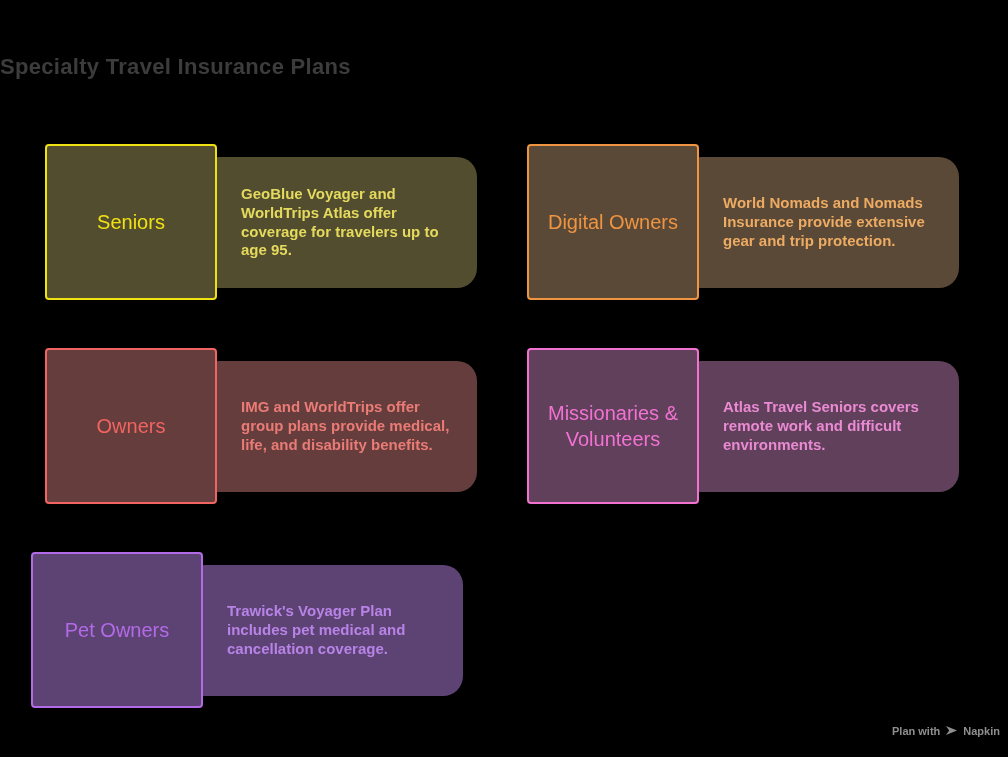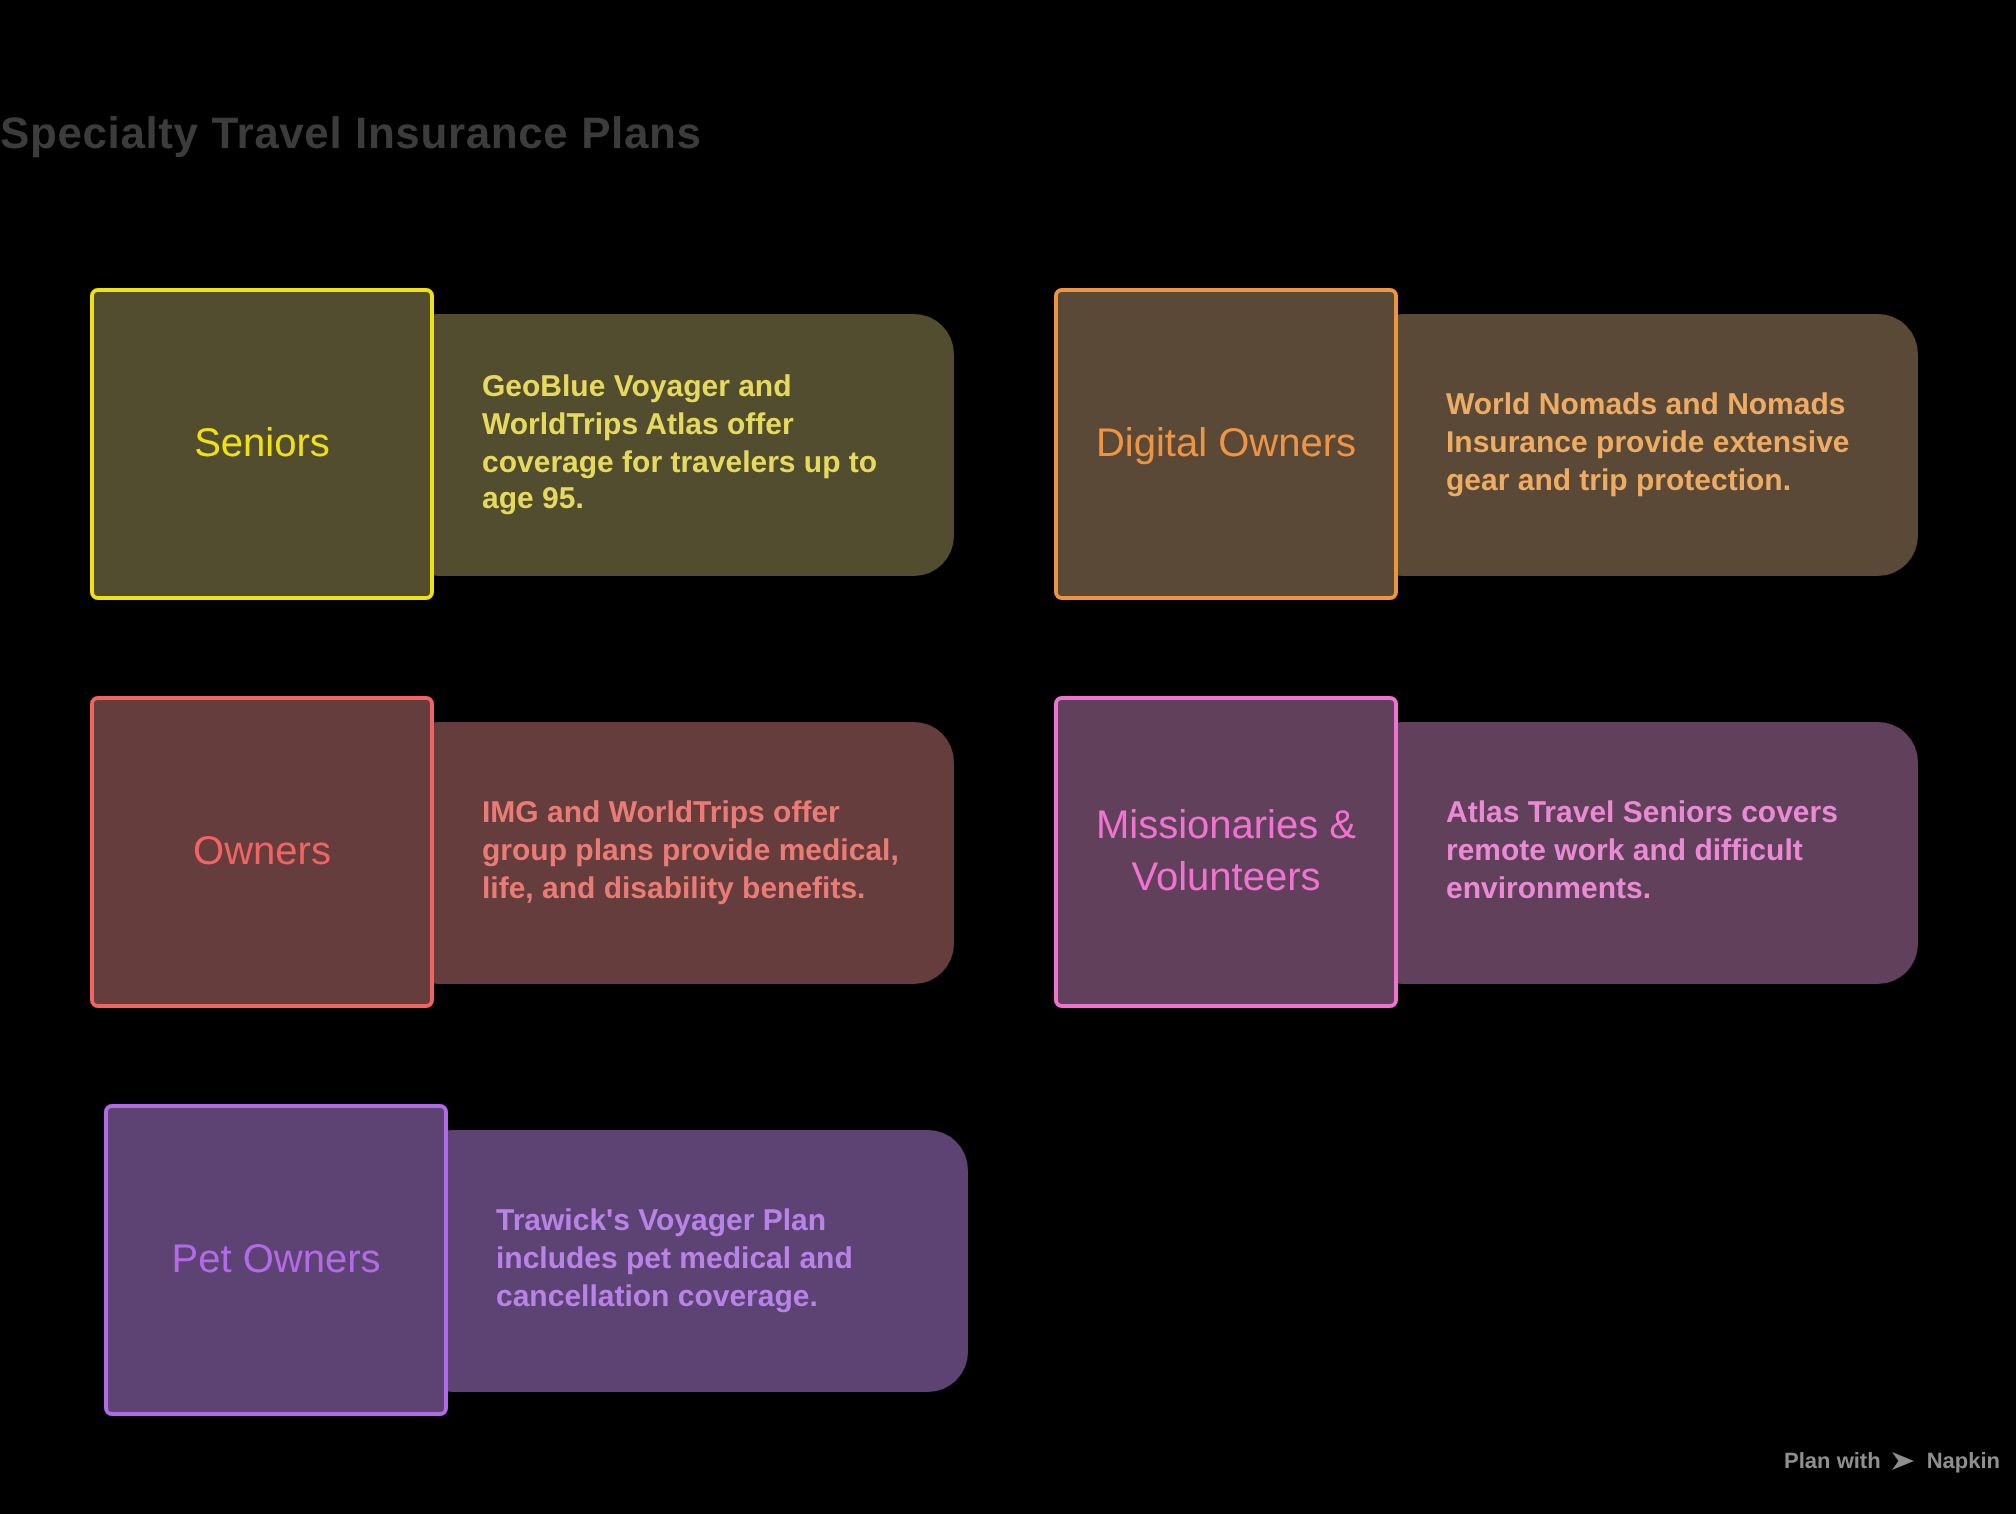--- a/index.html
+++ b/index.html
@@ -73,21 +73,21 @@
     font-size: 20px;
     font-weight: 500;
     line-height: 1.3;
     color: var(--accent);
   }
   
   .pos-r1c1 { left: 45px;  top: 144px; }
   .pos-r1c2 { left: 527px; top: 144px; }
   .pos-r2c1 { left: 45px;  top: 348px; }
   .pos-r2c2 { left: 527px; top: 348px; }
-  .pos-r3c1 { left: 52px;  top: 552px; }
+  .pos-r3c1 { left: 31px;  top: 552px; }
   
   .watermark {
     position: absolute;
     right: 8px;
     bottom: 20px;
     display: flex;
     align-items: center;
     gap: 5px;
     font-size: 11px;
     font-weight: 700;

